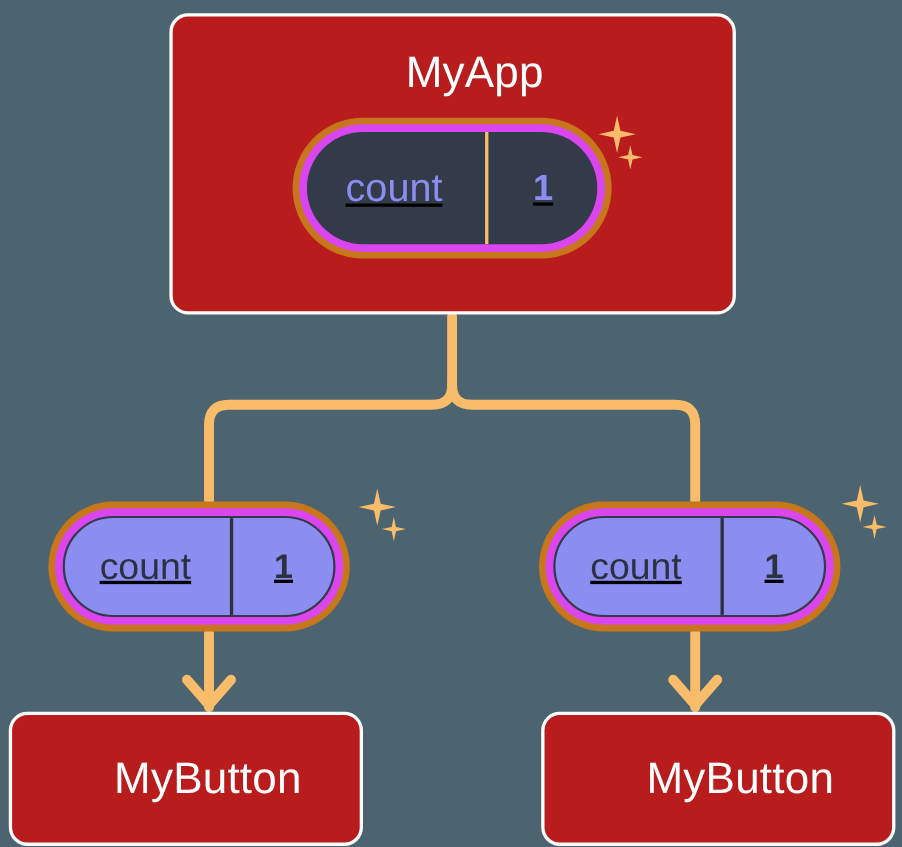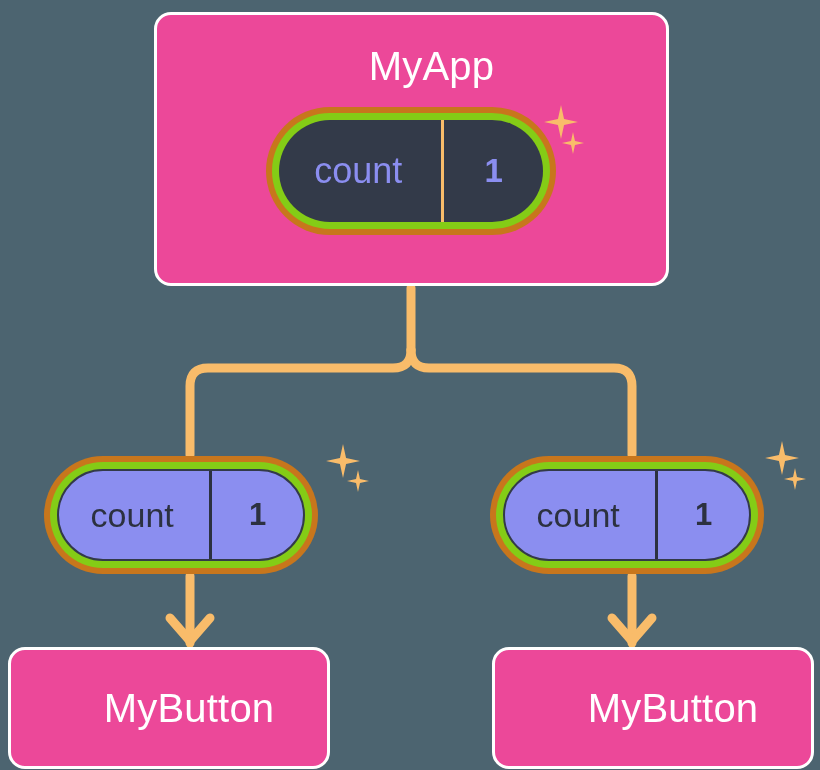--- a/index.html
+++ b/index.html
@@ -24,21 +24,21 @@
     left: 0; top: 0;
     width: 820px;
     height: 770px;
     pointer-events: none;
   }
 
   
   .card {
     position: absolute;
     box-sizing: border-box;
-    background: #ec4899;
+    background: #b91c1c;
     border: 3px solid #ffffff;
     border-radius: 17px;
     display: flex;
     align-items: center;
     justify-content: center;
     padding-left: 40px;
   }
   .card-title {
     color: #ffffff;
     font-size: 40px;
@@ -69,22 +69,23 @@
     box-sizing: border-box;
     border-radius: 999px;
     background: #c8761c;              
     padding: 6px;
     box-shadow: none;
   }
   .pill-mid {
     box-sizing: border-box;
     width: 100%; height: 100%;
     border-radius: 999px;
-    background: #84cc16;              
+    background: #d946ef;              
     padding: 7px;
+    text-decoration: underline;
   }
   .pill-inner {
     box-sizing: border-box;
     width: 100%; height: 100%;
     border-radius: 999px;
     display: flex;
     align-items: stretch;
     overflow: hidden;
   }
   .pill-key, .pill-val {

